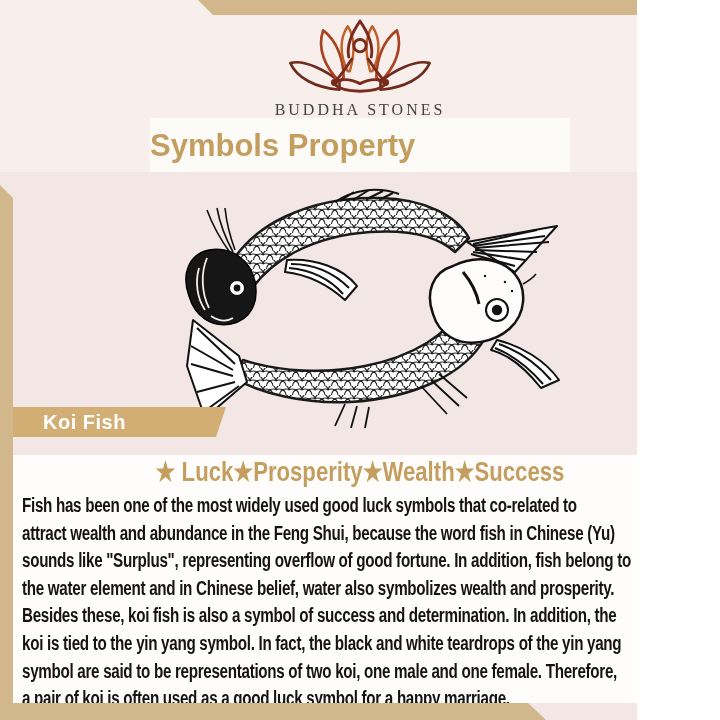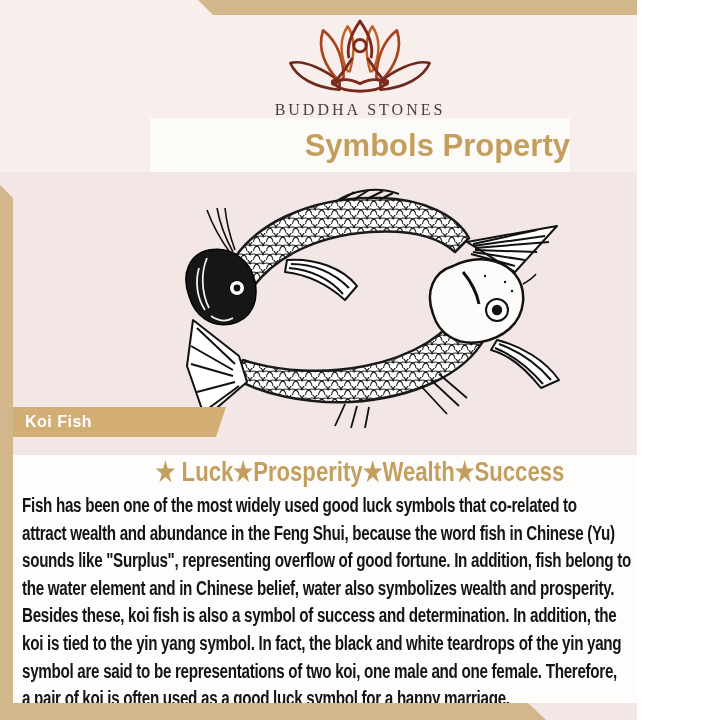--- a/index.html
+++ b/index.html
@@ -17,27 +17,27 @@
   .band-top{left:198px;top:0;width:522px;height:15px;clip-path:polygon(0 0,100% 0,100% 100%,15px 100%);}
   .band-right{left:702px;top:0;width:18px;height:530px;clip-path:polygon(0 0,100% 0,100% 100%,0 512px);}
   .band-left{left:0;top:185px;width:13px;height:535px;clip-path:polygon(0 0,100% 13px,100% 100%,0 100%);}
   .band-bottom{left:0;top:703px;width:546px;height:17px;clip-path:polygon(0 0,528px 0,100% 100%,0 100%);}
   
   .logo{position:absolute;left:288px;top:18px;width:144px;height:82px;}
   .brand{position:absolute;left:0;top:101px;width:720px;text-align:center;
          font-family:"Liberation Serif",serif;font-size:16px;letter-spacing:3px;color:var(--brand-text);}
   
   .headline-box{position:absolute;left:150px;top:118px;width:420px;height:54px;background:var(--box);}
-  .headline{width:100%;text-align:right;line-height:55px;font-size:31px;font-weight:bold;color:var(--gold);letter-spacing:0;}
+  .headline{width:100%;text-align:left;line-height:55px;font-size:31px;font-weight:bold;color:var(--gold);letter-spacing:0;}
   
   .koi{position:absolute;left:185px;top:188px;width:380px;height:240px;}
   
   .label-banner{position:absolute;left:13px;top:407px;width:213px;height:30px;background:var(--banner);
                 clip-path:polygon(0 0,100% 0,calc(100% - 10px) 100%,0 100%);}
-  .label-banner span{display:block;padding-left:12px;line-height:30px;font-size:16px;font-weight:bold;
+  .label-banner span{display:block;padding-left:30px;line-height:30px;font-size:20px;font-weight:bold;
                      color:var(--banner-text);letter-spacing:.5px;}
   
   .panel{position:absolute;left:13px;top:455px;width:707px;height:248px;background:var(--panel);
          clip-path:polygon(0 0,632px 0,100% 78px,100% 100%,0 100%);}
   .stars{position:absolute;left:0;top:452px;width:720px;height:40px;text-align:center;line-height:40px;
          font-size:27px;font-weight:bold;color:var(--gold);transform:scaleX(.82);transform-origin:50% 50%;white-space:nowrap;}
   .body-text{position:absolute;left:22px;top:492px;width:900px;transform:scaleX(.76);transform-origin:left top;
              font-size:20px;font-weight:bold;letter-spacing:-.4px;color:var(--body-text);}
   .body-text .line{white-space:nowrap;line-height:27.6px;}
 </style>

